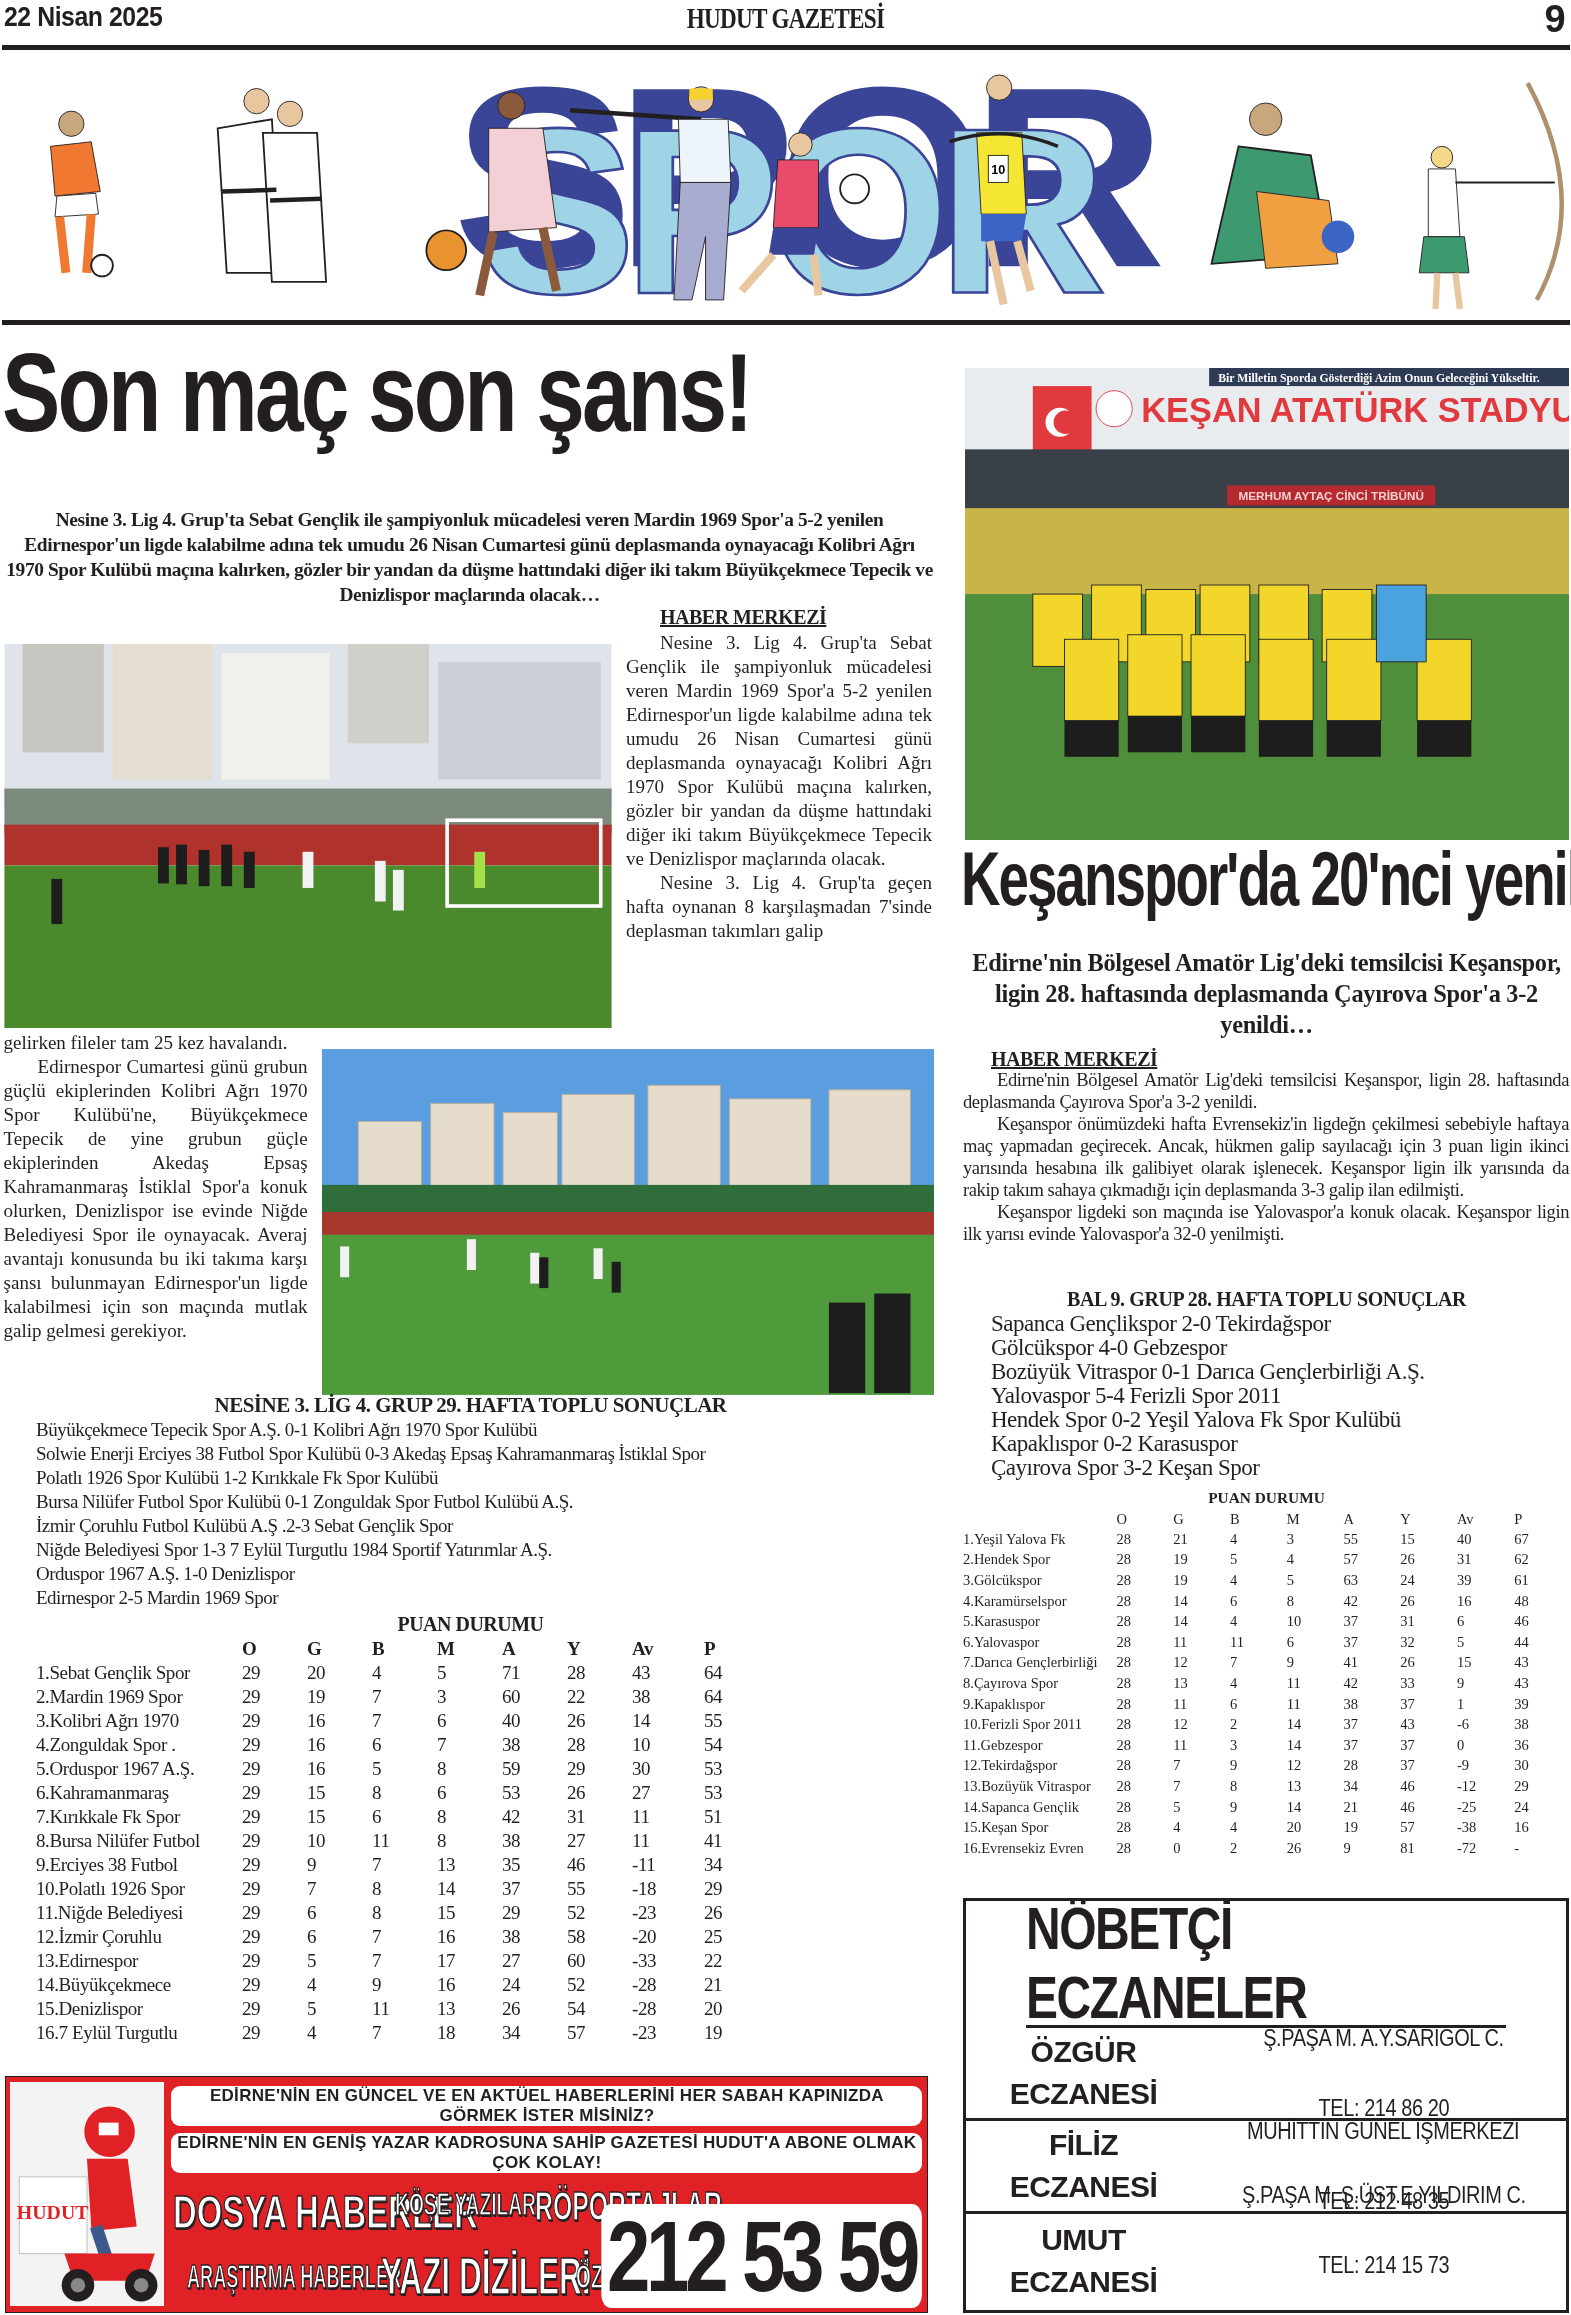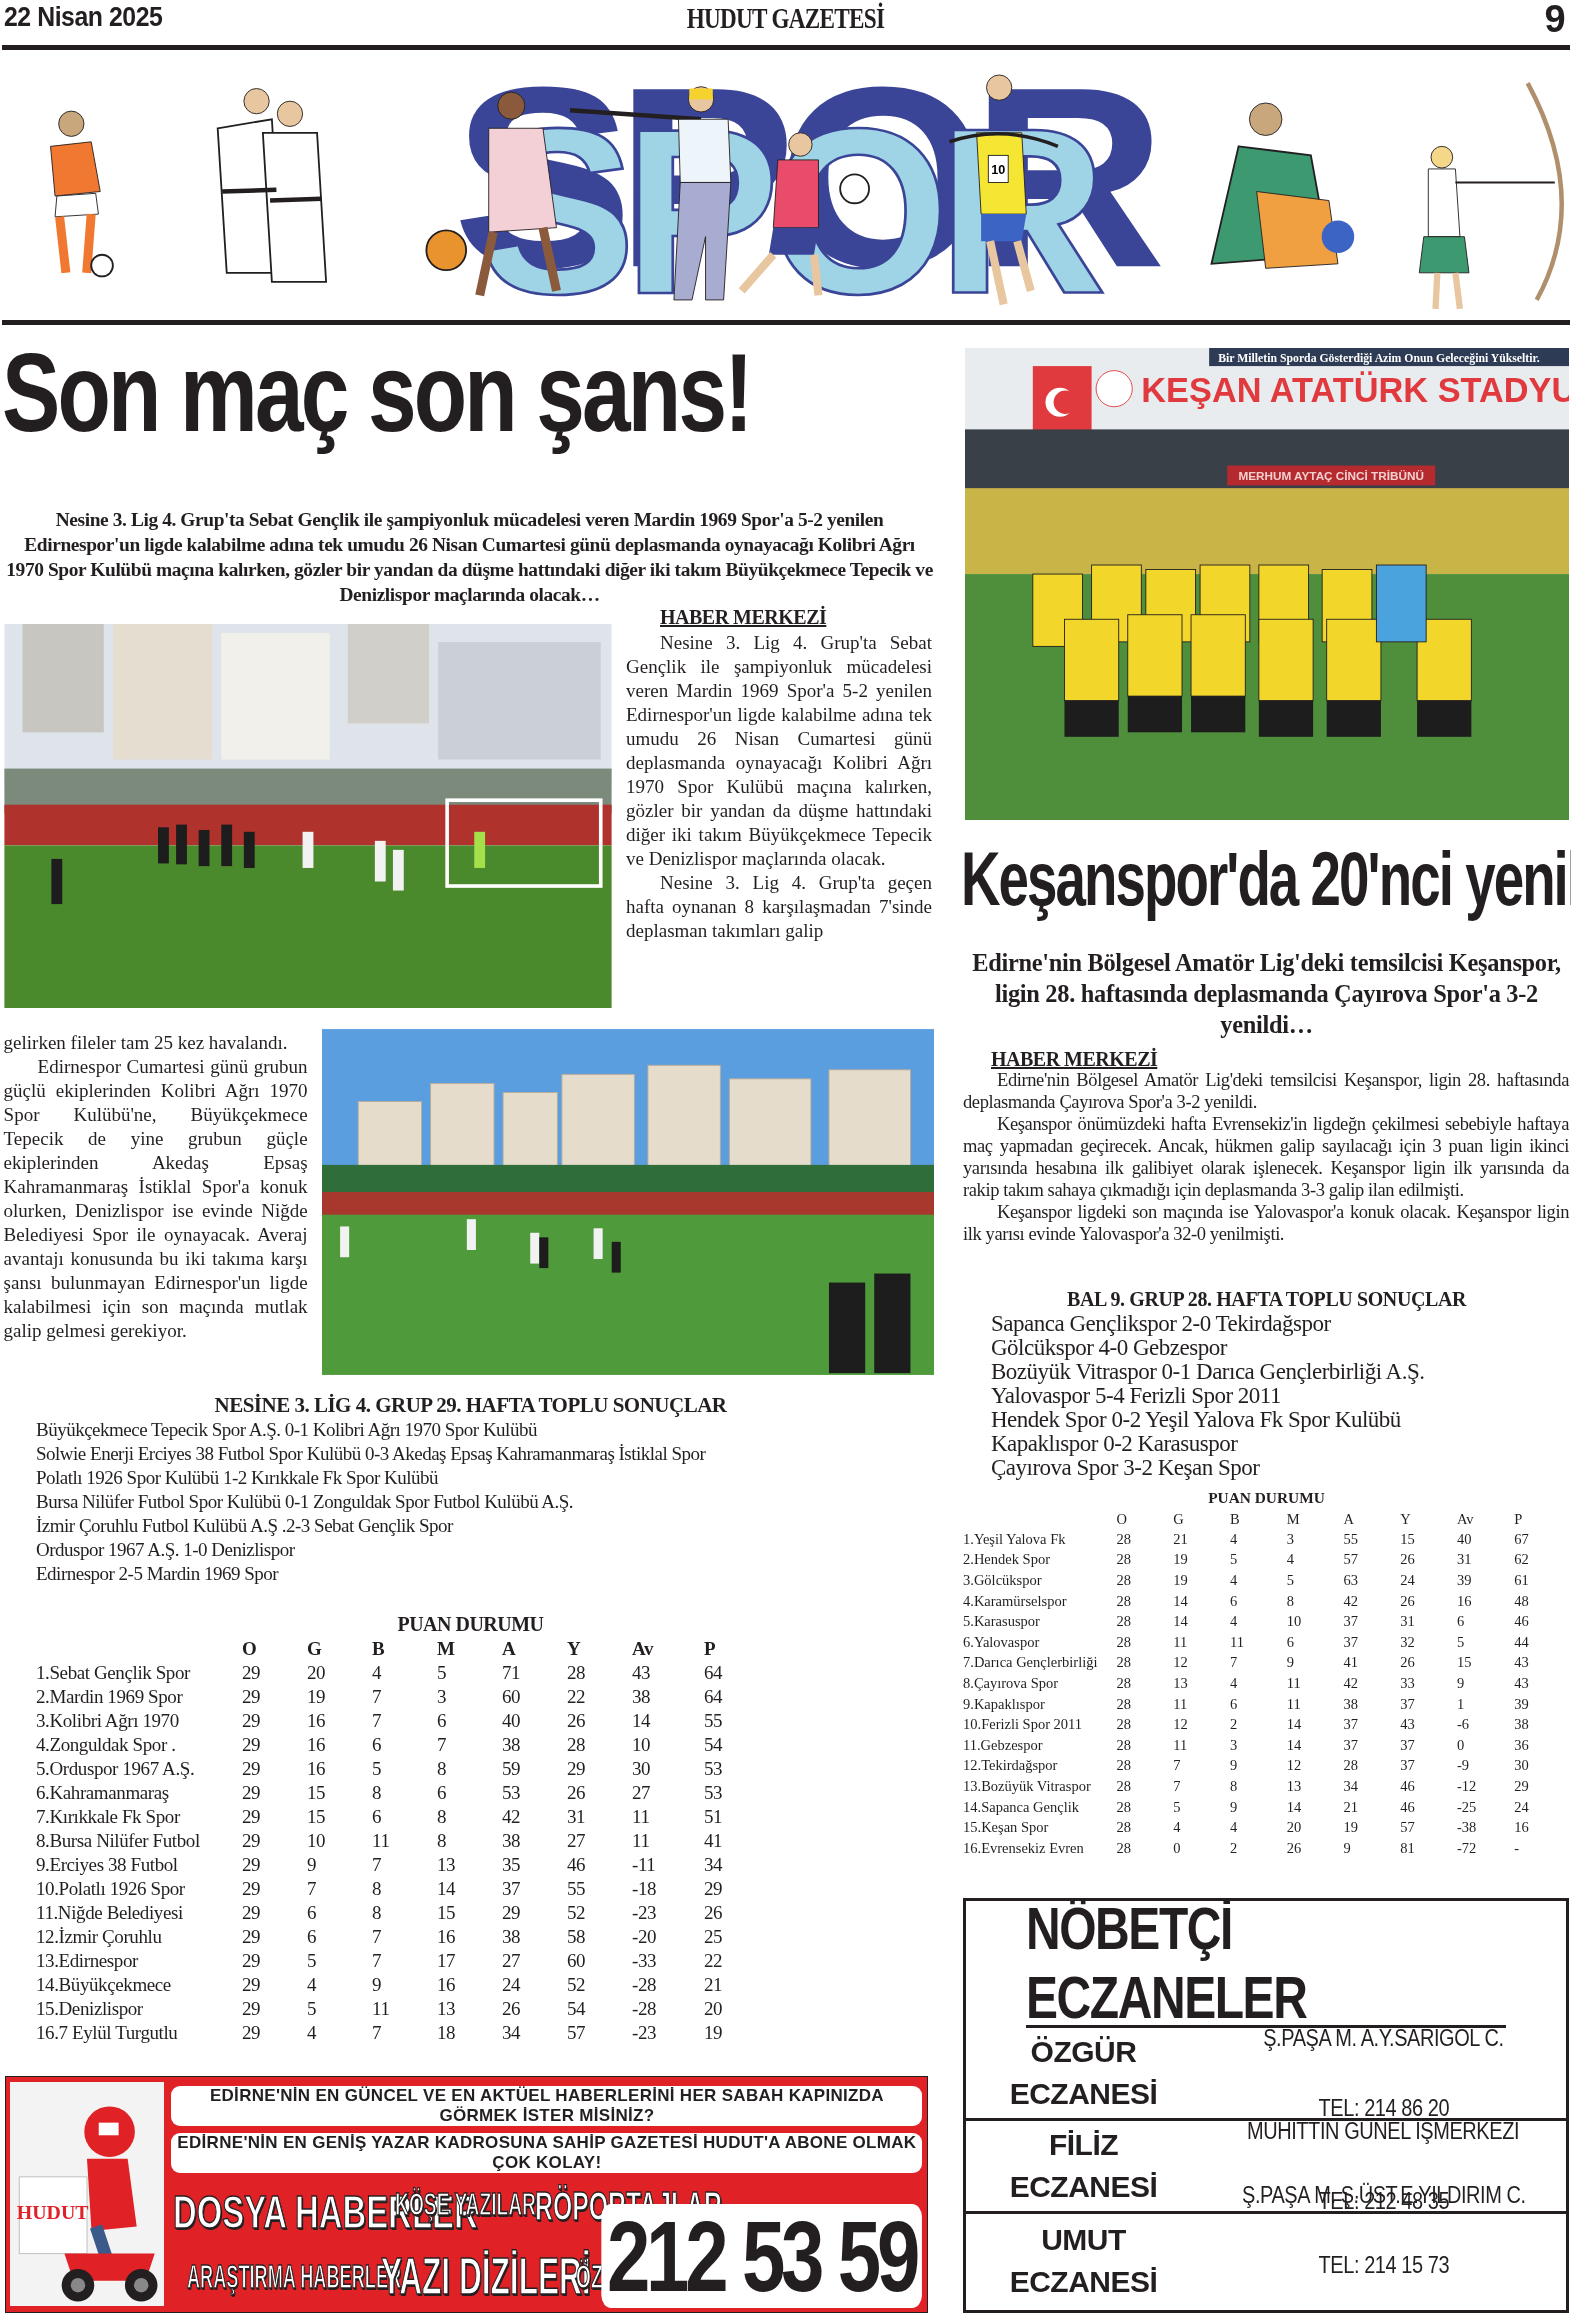--- a/index.html
+++ b/index.html
@@ -19,21 +19,21 @@
   
   .headline-1 { left: 1.8px; top: 337px; width: 936px; font-family: "Liberation Sans", sans-serif; font-weight: bold; font-size: 112px; letter-spacing: -3.6px; line-height: 1; transform: scaleX(0.78); transform-origin: left; white-space: nowrap; }
   .lead-1 { left: 3.6px; top: 507px; width: 932px; font-weight: bold; font-size: 19.4px; line-height: 25px; text-align: center; letter-spacing: -0.4px; }
   .byline { font-weight: bold; text-decoration: underline; font-size: 20px; letter-spacing: -0.5px; }
   .byline-1 { left: 660px; top: 606px; }
   .body-text { font-size: 19px; line-height: 24px; text-align: justify; text-align-last: left; }
   .col-right-text { left: 626px; top: 631px; width: 306px; }
   .col-left-text { left: 3.6px; top: 1031px; width: 304px; }
   .indent { text-indent: 34px; }
 
-  .photo { overflow: hidden; }
+  .photo { overflow: hidden; margin-top: 20px; }
   .photo-1 { left: 3.6px; top: 624px; width: 608px; height: 384px; }
   .photo-2 { left: 322px; top: 1029px; width: 612px; height: 346px; }
   .photo-3 { left: 965px; top: 348px; width: 604px; height: 472px; }
 
   .results-title { left: 0; width: 941px; top: 1393px; text-align: center; font-weight: bold; font-size: 21px; letter-spacing: -0.5px; }
   .results-list { left: 36px; top: 1418px; font-size: 19px; line-height: 24px; letter-spacing: -0.5px; }
   .standings-title { left: 0; width: 941px; top: 1613px; text-align: center; font-weight: bold; font-size: 20px; letter-spacing: -0.5px; }
 
   table.stand { border-collapse: collapse; }
   table.stand td, table.stand th { padding: 0; white-space: nowrap; }
@@ -232,20 +232,21 @@
   </svg>
 </div>
 
 <div class="abs results-title">NESİNE 3. LİG 4. GRUP 29. HAFTA TOPLU SONUÇLAR</div>
 <div class="abs results-list">
   <div>Büyükçekmece Tepecik Spor A.Ş. 0-1 Kolibri Ağrı 1970 Spor Kulübü</div>
   <div>Solwie Enerji Erciyes 38 Futbol Spor Kulübü 0-3 Akedaş Epsaş Kahramanmaraş İstiklal Spor</div>
   <div>Polatlı 1926 Spor Kulübü 1-2 Kırıkkale Fk Spor Kulübü</div>
   <div>Bursa Nilüfer Futbol Spor Kulübü 0-1 Zonguldak Spor Futbol Kulübü A.Ş.</div>
   <div>İzmir Çoruhlu Futbol Kulübü A.Ş .2-3 Sebat Gençlik Spor</div>
+  <div>Niğde Belediyesi Spor 1-3 7 Eylül Turgutlu 1984 Sportif Yatırımlar A.Ş.</div>
   <div>Orduspor 1967 A.Ş. 1-0 Denizlispor</div>
   <div>Edirnespor 2-5 Mardin 1969 Spor</div>
 </div>
 
 <div class="abs standings-title">PUAN DURUMU</div>
 <table class="abs stand stand-1">
   <thead>
     <tr>
       <th class="c-name"></th>
       <th class="c-n">O</th>

